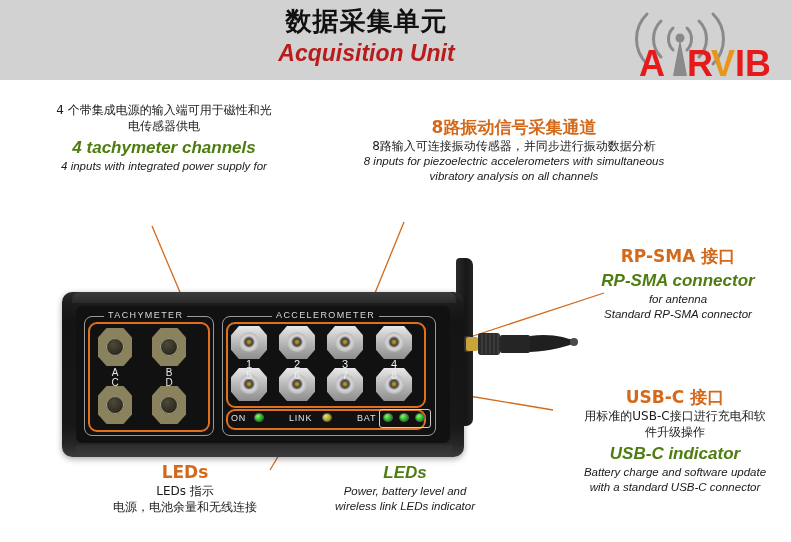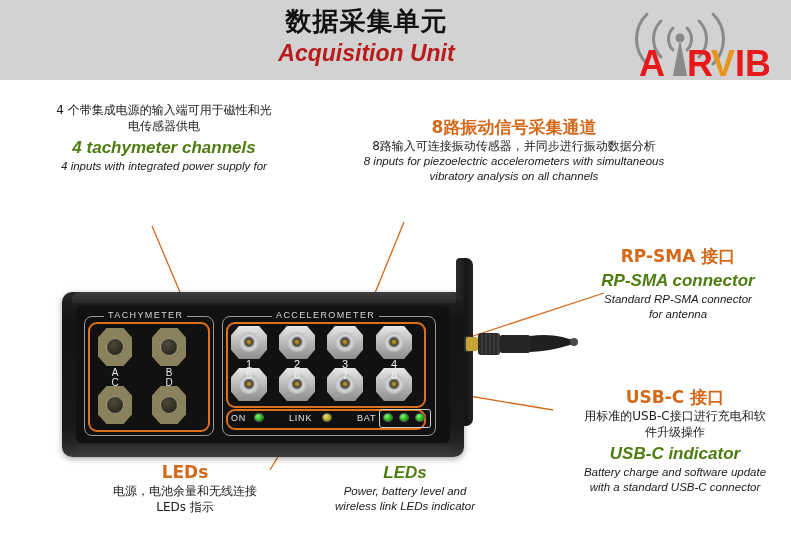--- a/index.html
+++ b/index.html
@@ -305,37 +305,37 @@
 <div class="callout center" style="left:329px; top:117px; width:370px;">
   <div class="c-head-cn">8路振动信号采集通道</div>
   <div class="c-sub-cn">8路输入可连接振动传感器，并同步进行振动数据分析</div>
   <div class="c-sub-en">8 inputs for piezoelectric accelerometers with simultaneous</div>
   <div class="c-sub-en">vibratory analysis on all channels</div>
 </div>
 
 <div class="callout center" style="left:565px; top:246px; width:226px;">
   <div class="c-head-cn">RP-SMA 接口</div>
   <div class="c-head-en">RP-SMA connector</div>
+  <div class="c-sub-en">for antenna</div>
   <div class="c-sub-en">Standard RP-SMA connector</div>
-  <div class="c-sub-en">for antenna</div>
 </div>
 
 <div class="callout center" style="left:547px; top:387px; width:256px;">
   <div class="c-head-cn">USB-C 接口</div>
   <div class="c-sub-cn">用标准的USB-C接口进行充电和软</div>
   <div class="c-sub-cn">件升级操作</div>
   <div class="c-head-en">USB-C indicator</div>
   <div class="c-sub-en">Battery charge and software update</div>
   <div class="c-sub-en">with a standard USB-C connector</div>
 </div>
 
 <div class="callout center" style="left:60px; top:462px; width:250px;">
   <div class="c-head-cn">LEDs</div>
+  <div class="c-sub-cn">LEDs 指示</div>
   <div class="c-sub-cn">电源，电池余量和无线连接</div>
-  <div class="c-sub-cn">LEDs 指示</div>
 </div>
 
 <div class="callout center" style="left:290px; top:462px; width:230px;">
   <div class="c-head-en" style="margin-top:0;">LEDs</div>
   <div class="c-sub-en">Power, battery level and</div>
   <div class="c-sub-en">wireless link LEDs indicator</div>
 </div>
 
 <div class="device-wrap">
 

